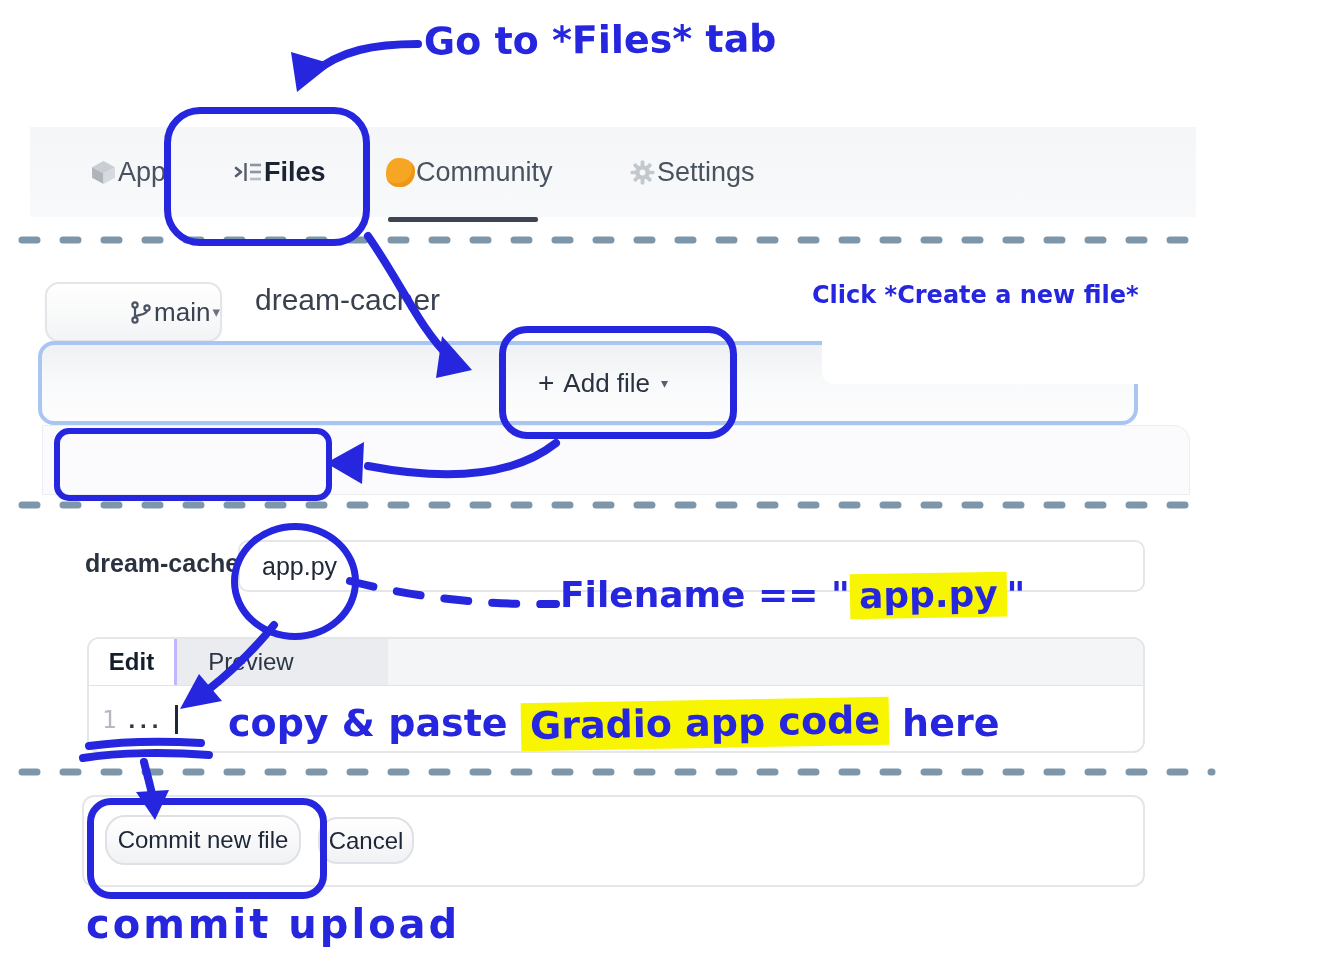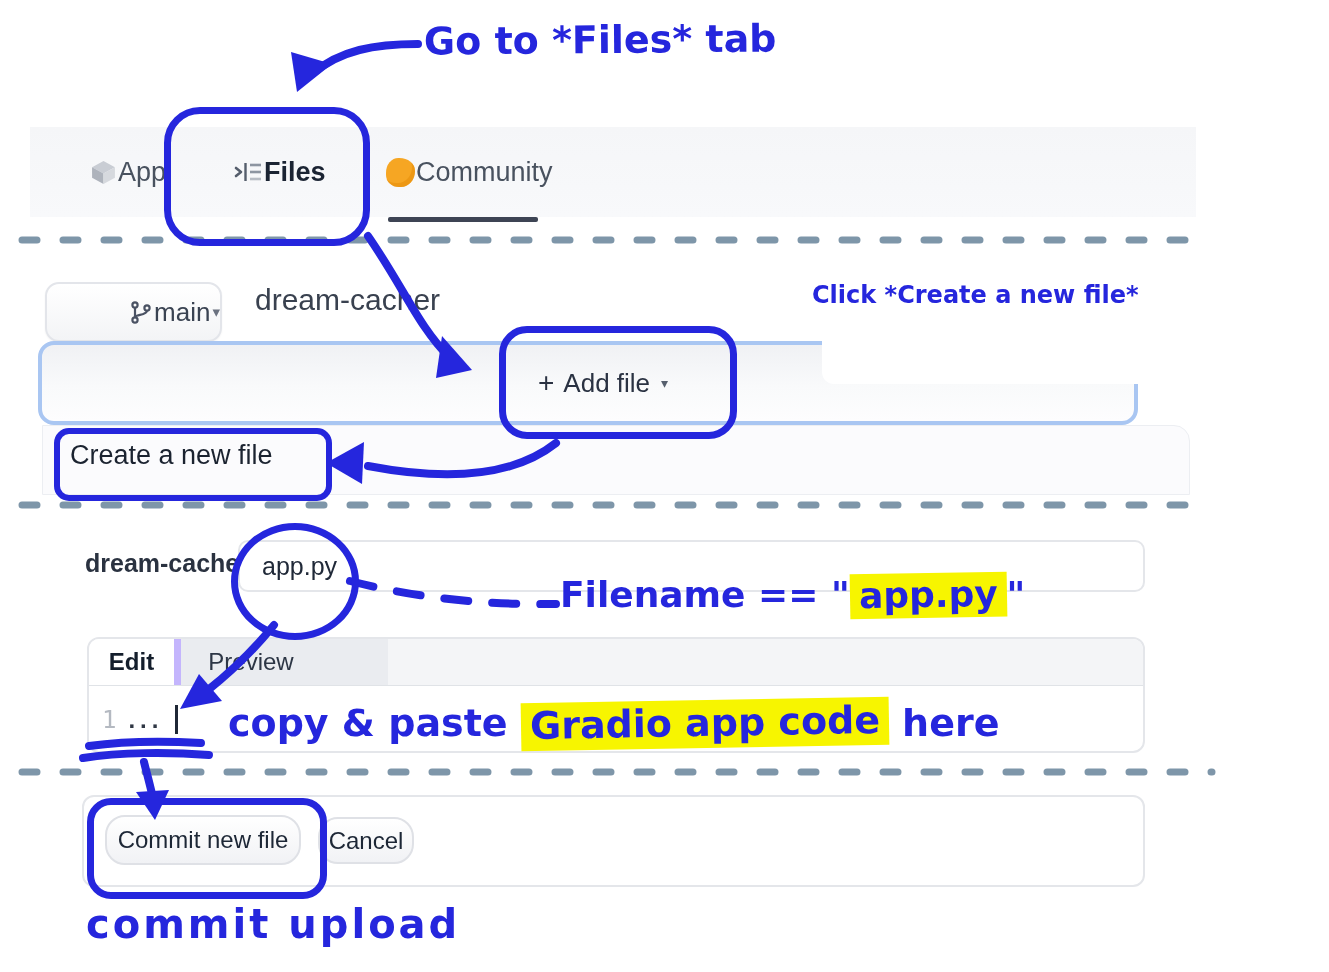--- a/index.html
+++ b/index.html
@@ -53,21 +53,21 @@
     border-radius:10px;background:#ffffff;box-sizing:border-box;font-family:"Liberation Sans",sans-serif;
     font-size:25px;color:#202938;padding:0 0 0 22px;outline:none;}
 
   
   .editor-card{left:87px;top:637px;width:1058px;height:116px;border:2px solid #e4e6ea;
     border-radius:12px;background:#ffffff;box-sizing:border-box;overflow:hidden;}
   .editor-head{position:absolute;left:0;top:0;width:100%;height:46px;
     background:#f4f5f7;border-bottom:1px solid #e0e3e7;}
   .editor-head-dark{position:absolute;left:84px;top:0;width:215px;height:46px;background:#eaecf0;}
   .edit-tab{position:absolute;left:0;top:0;width:85px;height:46px;background:#ffffff;
-    border-right:7px solid #c4b5fd;display:flex;align-items:center;justify-content:center;
+    border-right:3px solid #c4b5fd;display:flex;align-items:center;justify-content:center;
     font-size:24px;font-weight:700;color:#141e2c;cursor:pointer;}
   .preview-tab{position:absolute;left:107px;top:0;width:110px;height:46px;display:flex;
     align-items:center;justify-content:center;font-size:24px;color:#2d3645;cursor:pointer;}
   .editor-line{position:absolute;left:13px;top:66px;display:flex;align-items:center;gap:12px;}
   .line-no{font-family:"DejaVu Sans Mono",monospace;font-size:24px;color:#b4b9c1;}
   .line-dots{font-size:24px;color:#2f3744;letter-spacing:5px;font-weight:700;}
   .caret-bar{width:3px;height:29px;background:#1f2836;}
 
   
   .commit-card{left:82px;top:795px;width:1063px;height:92px;border:2px solid #e4e6ea;
@@ -107,20 +107,37 @@
         <line x1="17" y1="6" x2="28" y2="6" stroke="#8d95a1" stroke-width="2.6"></line>
         <line x1="17" y1="13" x2="28" y2="13" stroke="#8d95a1" stroke-width="2.6"></line>
         <line x1="17" y1="20" x2="28" y2="20" stroke="#b7bcc4" stroke-width="2.6"></line>
       </svg>
       <span class="lbl">Files</span>
       <div class="tab-underline"></div>
     </div>
     <div class="tab tab-community">
       <span class="community-blob"></span>
       <span class="lbl">Community</span>
+    </div>
+    <div class="tab tab-settings">
+      <svg width="27" height="27" viewBox="0 0 26 26">
+        <g fill="#c3c8cf">
+          <rect x="11.2" y="1.5" width="3.6" height="6" rx="1.2"></rect>
+          <rect x="11.2" y="1.5" width="3.6" height="6" rx="1.2" transform="rotate(45 13 13)"></rect>
+          <rect x="11.2" y="1.5" width="3.6" height="6" rx="1.2" transform="rotate(90 13 13)"></rect>
+          <rect x="11.2" y="1.5" width="3.6" height="6" rx="1.2" transform="rotate(135 13 13)"></rect>
+          <rect x="11.2" y="1.5" width="3.6" height="6" rx="1.2" transform="rotate(180 13 13)"></rect>
+          <rect x="11.2" y="1.5" width="3.6" height="6" rx="1.2" transform="rotate(225 13 13)"></rect>
+          <rect x="11.2" y="1.5" width="3.6" height="6" rx="1.2" transform="rotate(270 13 13)"></rect>
+          <rect x="11.2" y="1.5" width="3.6" height="6" rx="1.2" transform="rotate(315 13 13)"></rect>
+          <circle cx="13" cy="13" r="7"></circle>
+        </g>
+        <circle cx="13" cy="13" r="2.8" fill="#f6f7f9"></circle>
+      </svg>
+      <span class="lbl">Settings</span>
     </div>
   </div>
 
   <div class="abs branch-btn">
     <svg width="23" height="25" viewBox="0 0 23 25">
       <g fill="none" stroke="#4a5263" stroke-width="2.2">
         <circle cx="6" cy="5" r="2.6"></circle>
         <circle cx="6" cy="20" r="2.6"></circle>
         <circle cx="18" cy="8" r="2.6"></circle>
         <line x1="6" y1="7.6" x2="6" y2="17.4"></line>
@@ -133,21 +150,20 @@
   <div class="abs repo-name">dream-cacher</div>
 
   <div class="abs file-bar"></div>
   <div class="abs addfile-btn">
     <span class="addfile-plus">+</span>
     <span>Add file</span>
     <span class="addfile-caret">▾</span>
   </div>
 
   <div class="abs dropdown-panel"></div>
-  <div class="abs create-item">Create a new file</div>
 
   <div class="abs path-label">dream-cacher/</div>
   <input class="abs filename-input" value="app.py" style="">
 
   <div class="abs editor-card">
     <div class="editor-head"></div>
     <div class="editor-head-dark"></div>
     <div class="edit-tab">Edit</div>
     <div class="preview-tab">Preview</div>
     <div class="editor-line">

